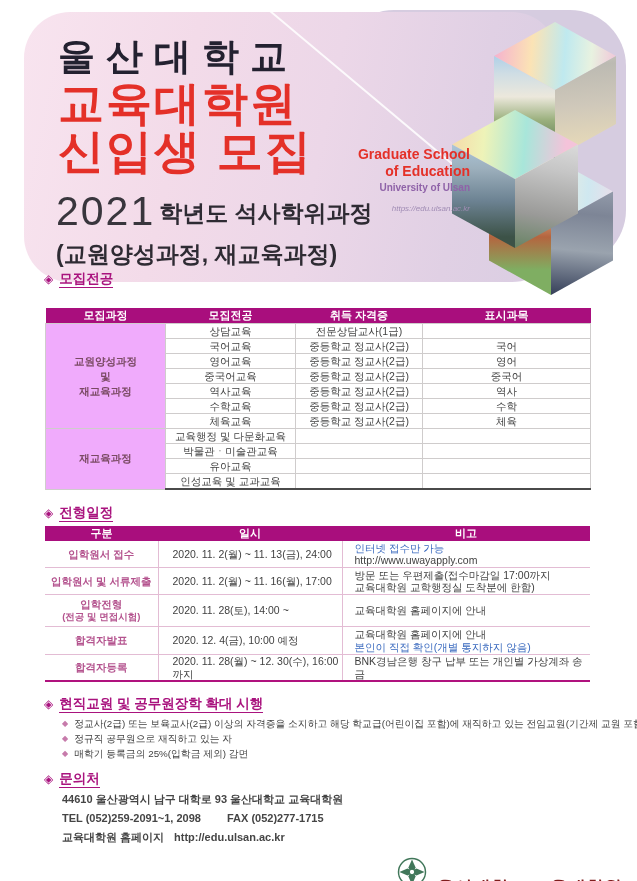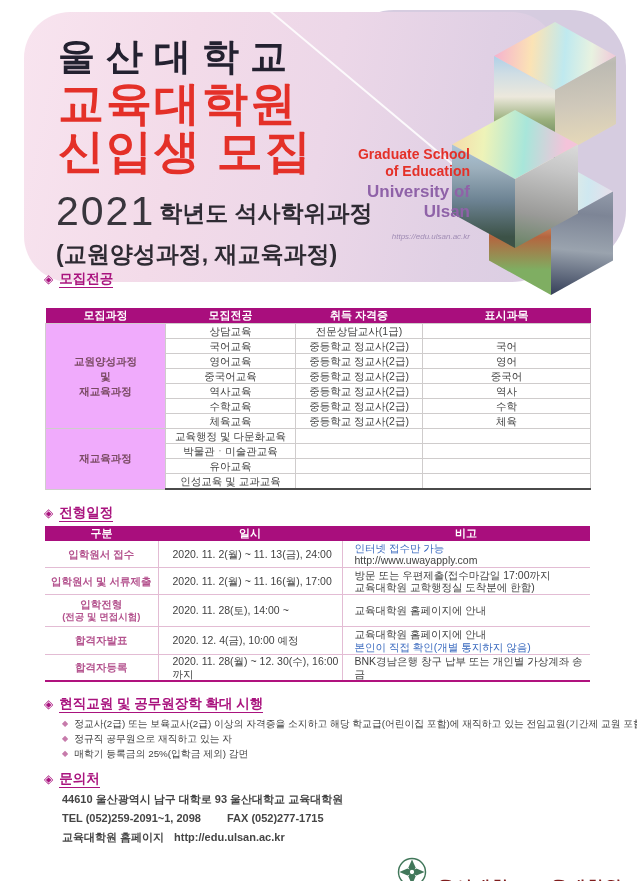--- a/index.html
+++ b/index.html
@@ -33,21 +33,21 @@
   
   .title-block{position:absolute;left:58px;top:36px;}
   .t1{font-size:37px;font-weight:700;color:#232130;letter-spacing:11px;line-height:1.15;}
   .t2{font-size:46px;font-weight:800;color:#e43028;letter-spacing:2px;line-height:1.06;}
   .subtitle-block{position:absolute;left:56px;top:188px;color:#2e2b33;}
   .year{font-size:41px;font-weight:300;letter-spacing:2px;color:#39363d;vertical-align:-4px;margin-right:4px;}
   .sub1{font-size:23px;font-weight:700;}
   .sub2{font-size:23px;font-weight:700;margin-top:4px;}
   .eng-block{position:absolute;left:330px;top:146px;width:140px;text-align:right;line-height:1.2;}
   .eng-red{color:#e43028;font-weight:700;font-size:14px;}
-  .eng-purple{color:#8f62a8;font-weight:700;font-size:17px;margin-top:2px;}
+  .eng-purple{color:#8f62a8;font-weight:700;font-size:10px;margin-top:2px;}
   .eng-url{color:#a08cb4;font-style:italic;font-size:8px;margin-top:10px;}
 
   
   .sec-title{position:absolute;left:44px;font-size:13.5px;font-weight:800;color:#a9137e;}
   .sec-title .diamond{margin-right:6px;font-size:12px;}
   .sec-title .label{border-bottom:1.6px solid #a9137e;padding-bottom:1px;}
 
   table{border-collapse:collapse;table-layout:fixed;}
   .tbl{position:absolute;left:45px;width:545px;}
   th{background:#a90e7d;color:#fff;font-weight:700;font-size:11px;height:14px;padding:0;}

